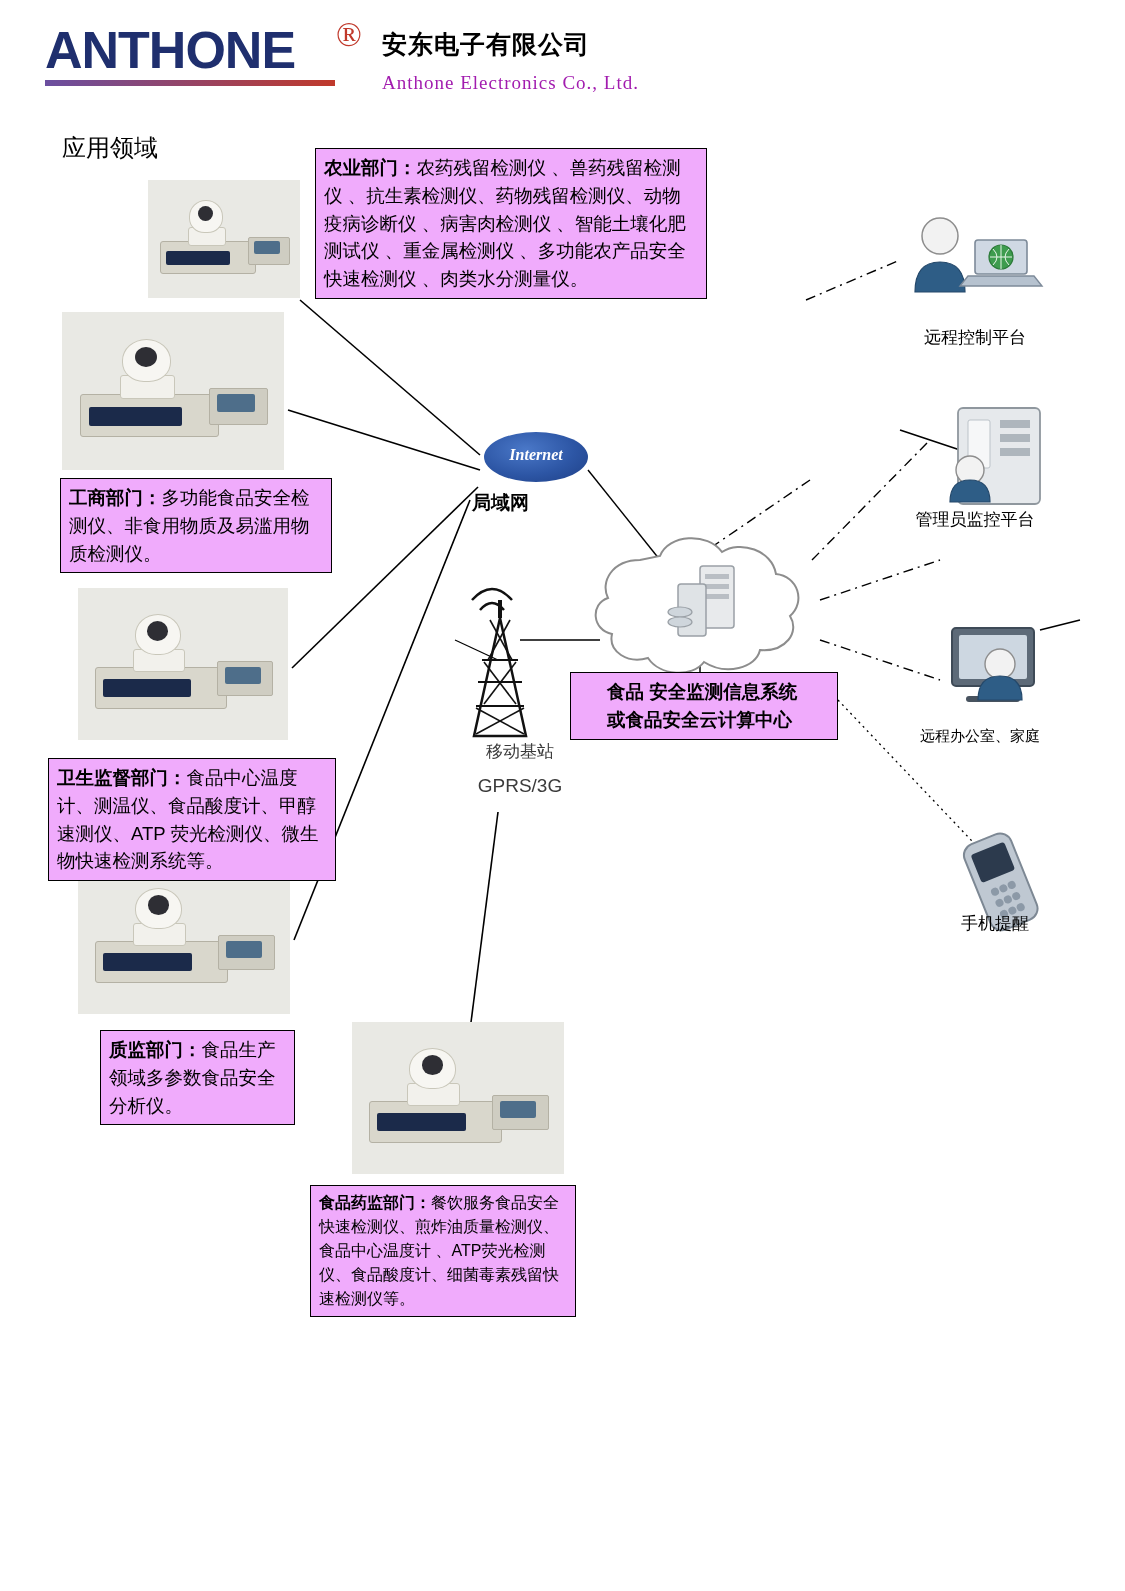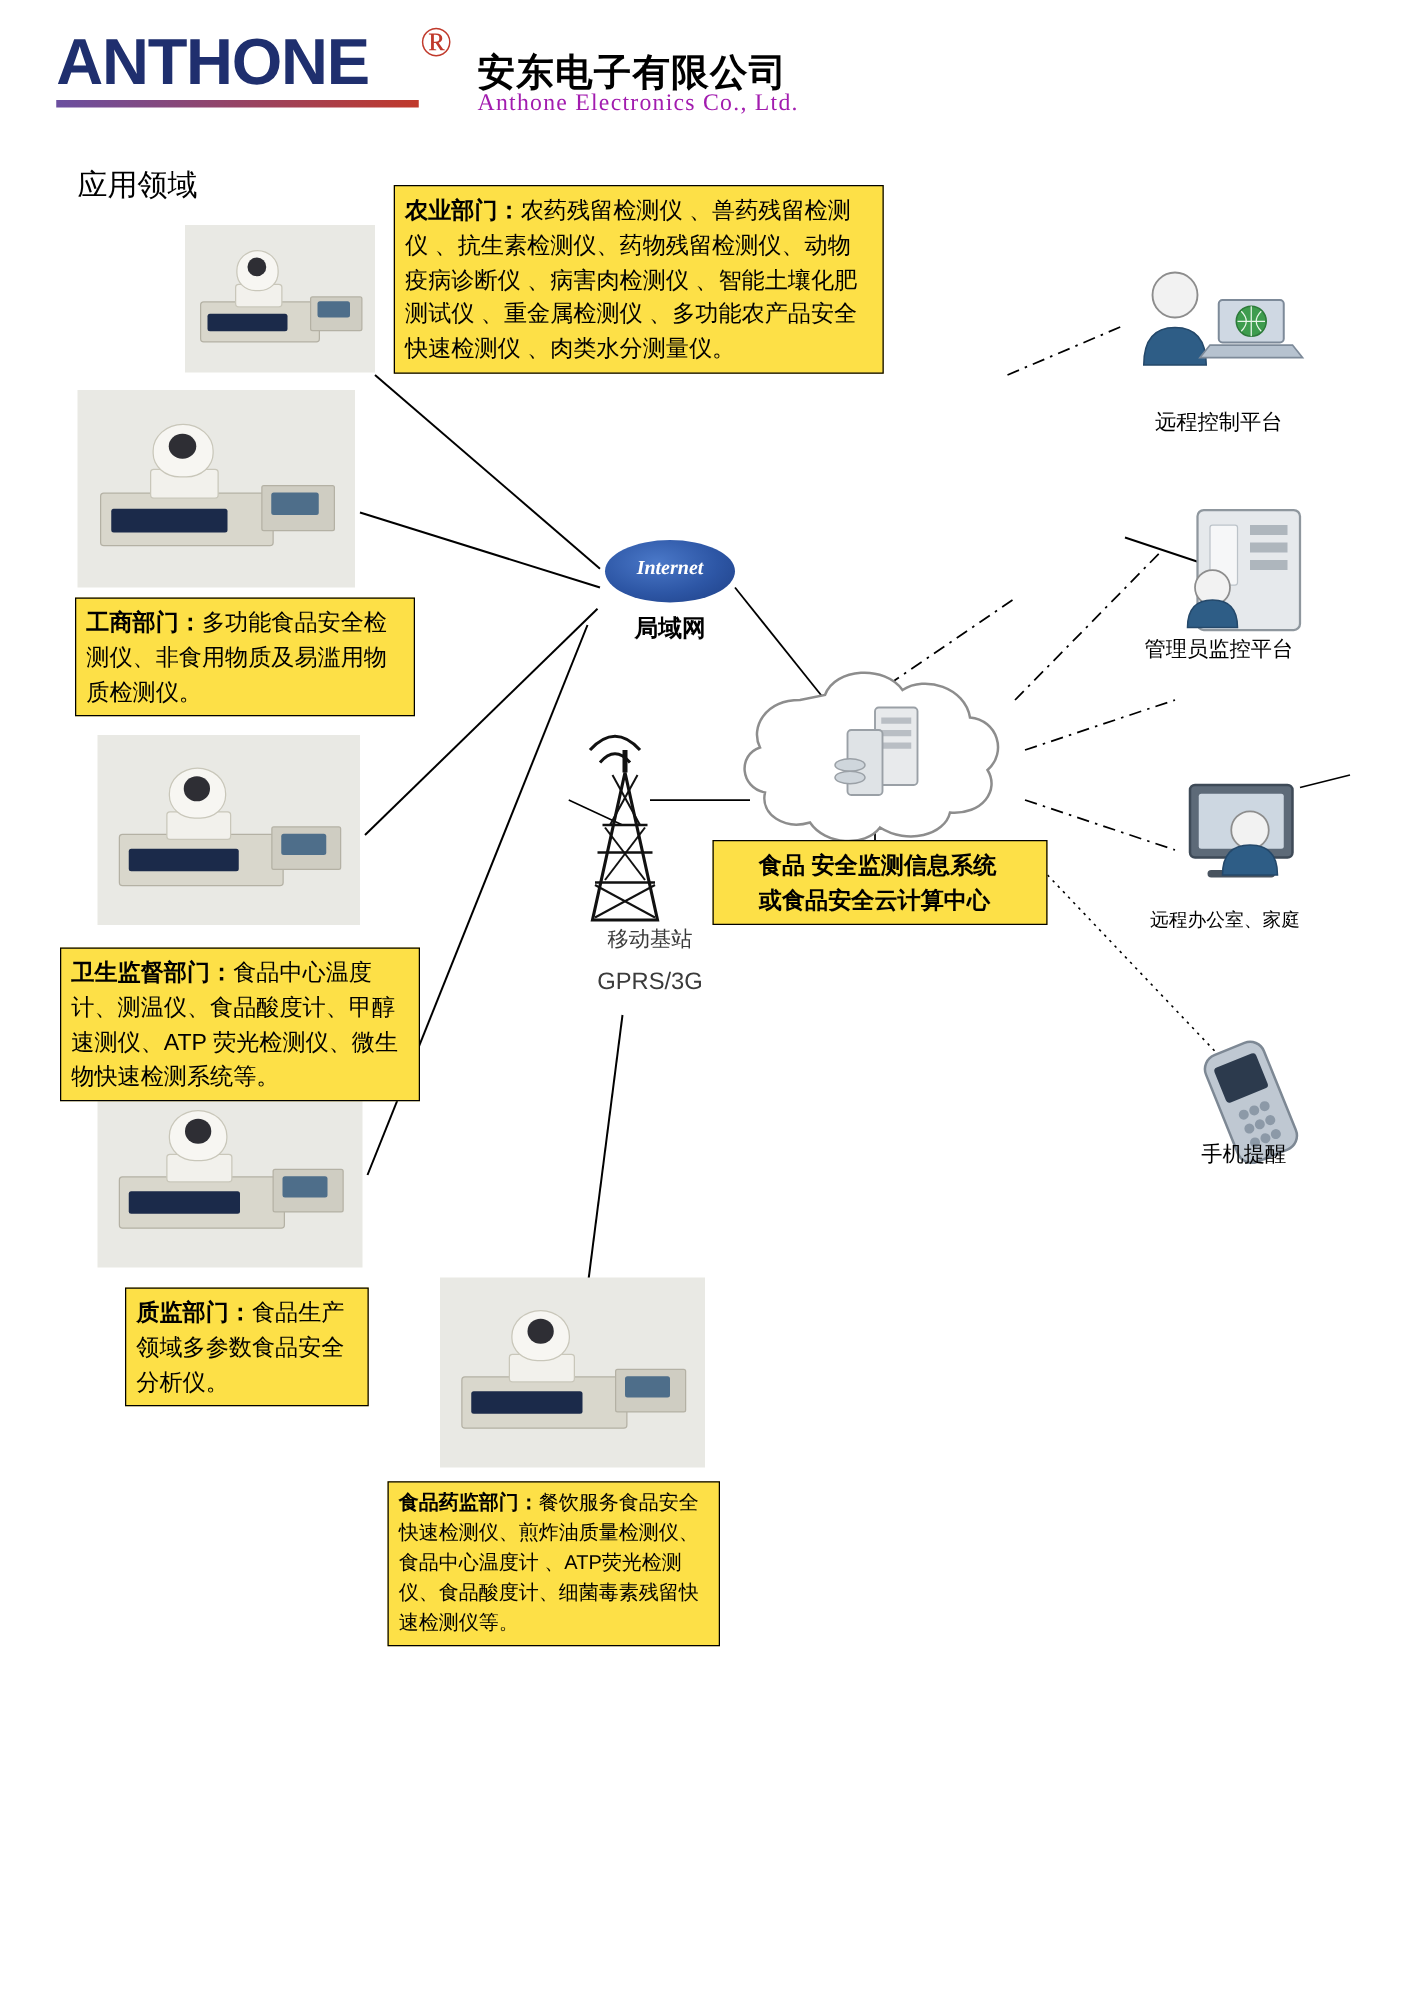--- a/index.html
+++ b/index.html
@@ -41,26 +41,25 @@
   .logo-reg {
     position: absolute;
     left: 336px; top: 16px;
     font-size: 34px;
     color: #c0392b;
     font-family: "Liberation Serif", serif;
   }
   .cn-name {
     position: absolute;
     left: 382px; top: 28px;
-    font-size: 30px;
+    font-size: 25px;
     font-weight: bold;
     font-family: "Liberation Sans", sans-serif;
     color: #000;
     letter-spacing: 1px;
-    margin-top: 10px;
   }
   .en-name {
     position: absolute;
     left: 382px; top: 72px;
     font-size: 19px;
     font-family: "Liberation Serif", serif;
     color: #a21caf;
     letter-spacing: 1px;
   }
 
@@ -70,21 +69,21 @@
     left: 62px; top: 132px;
     font-size: 24px;
     font-weight: normal;
     font-family: "Liberation Sans", sans-serif;
   }
 
   
   .txtbox {
     position: absolute;
     border: 1px solid #000;
-    background: #fde047;
+    background: #f0abfc;
     box-sizing: border-box;
     font-family: "Liberation Sans", sans-serif;
     line-height: 1.5;
     padding: 5px 8px;
     z-index: 6;
   }
   .txtbox b { font-weight: bold; }
 
   #box-agri   { left: 315px; top: 148px;  width: 392px; font-size: 18.5px; }
   #box-ic     { left: 60px;  top: 478px;  width: 272px; font-size: 18.5px; }
@@ -177,23 +176,22 @@
     text-align: center;
     font-size: 16px;
     font-weight: bold;
     font-style: italic;
     color: #fff;
     font-family: "Liberation Serif", serif;
     z-index: 6;
   }
   #lan-label {
     position: absolute;
-    left: 484px; top: 490px;
+    left: 472px; top: 490px;
     width: 104px;
-    text-align: center;
     font-size: 19px;
     font-weight: bold;
     z-index: 6;
   }
 
   
   .node-label {
     position: absolute;
     text-align: center;
     font-size: 17px;

